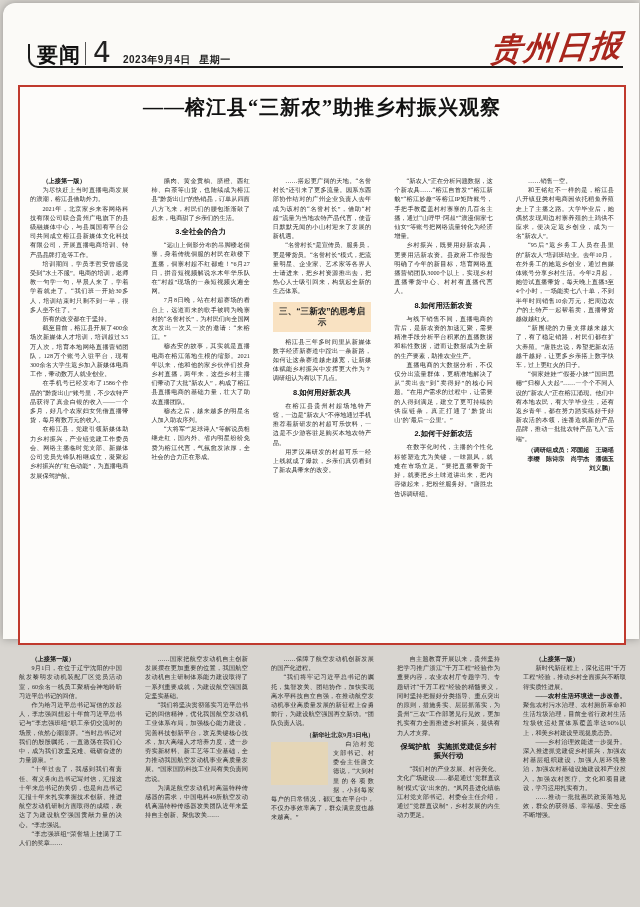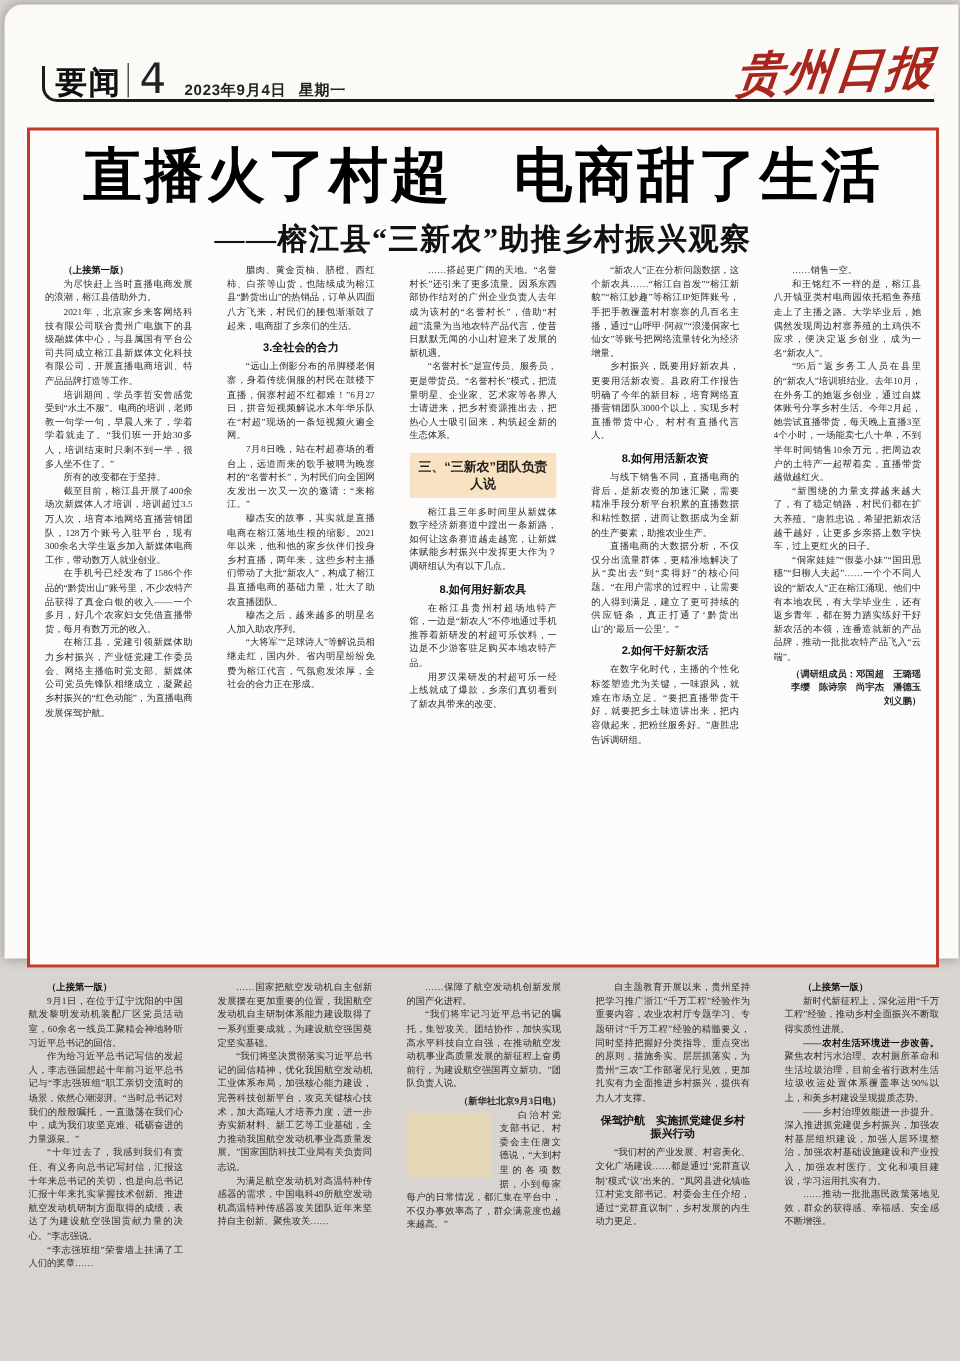--- a/index.html
+++ b/index.html
@@ -38,21 +38,20 @@
   <div class="sec-label">要闻</div>
   <div class="sec-divider"></div>
   <div class="page-num">4</div>
   <div class="hdr-date">
     <span>2023年9月4日</span>
     <span style="margin-left:5px;">星期一</span>
   </div>
   <div class="masthead">贵州日报</div>
 
   <div class="main-box">
-    <h1 class="headline">直播火了村超　电商甜了生活</h1>
     <h2 class="subheadline">——榕江县“三新农”助推乡村振兴观察</h2>
     <div class="cols cols-top" id="topCols">
         <div class="col">
           <p class="para"><b>（上接第一版）</b></p>
           <p class="para">为尽快赶上当时直播电商发展的浪潮，榕江县借助外力。</p>
           <p class="para">2021年，北京家乡来客网络科技有限公司联合贵州广电旗下的县级融媒体中心，与县属国有平台公司共同成立榕江县新媒体文化科技有限公司，开展直播电商培训、特产品品牌打造等工作。</p>
           <p class="para">培训期间，学员李哲安曾感觉受到“水土不服”。电商的培训，老师教一句学一句，早晨人来了，学着学着就走了。“我们班一开始30多人，培训结束时只剩不到一半，很多人坐不住了。”</p>
           <p class="para">所有的改变都在于坚持。</p>
           <p class="para">截至目前，榕江县开展了400余场次新媒体人才培训，培训超过3.5万人次，培育本地网络直播营销团队，128万个账号入驻平台，现有300余名大学生返乡加入新媒体电商工作，带动数万人就业创业。</p>
           <p class="para">在手机号已经发布了1586个作品的“黔货出山”账号里，不少农特产品获得了真金白银的收入——一个多月，好几个农家妇女凭借直播带货，每月有数万元的收入。</p>
@@ -63,21 +62,21 @@
           <p class="col-heading">3.全社会的合力</p>
           <p class="para">“远山上倒影分布的吊脚楼老侗寨，身着传统侗服的村民在鼓楼下直播，侗寨村超不红都难！”6月27日，拼音短视频解说水木年华乐队在“村超”现场的一条短视频火遍全网。</p>
           <p class="para">7月8日晚，站在村超赛场的看台上，远道而来的歌手被聘为晚寨村的“名誉村长”，为村民们向全国网友发出一次又一次的邀请：“来榕江。”</p>
           <p class="para">穆杰安的故事，其实就是直播电商在榕江落地生根的缩影。2021年以来，他和他的家乡伙伴们投身乡村直播，两年来，这些乡村主播们带动了大批“新农人”，构成了榕江县直播电商的基础力量，壮大了助农直播团队。</p>
           <p class="para">穆杰之后，越来越多的明星名人加入助农序列。</p>
           <p class="para">“大将军”“足球诗人”等解说员相继走红，国内外、省内明星纷纷免费为榕江代言，气氛愈发浓厚，全社会的合力正在形成。</p>
         </div>
         <div class="col">
           <p class="para">……搭起更广阔的天地。“名誉村长”还引来了更多流量。因系东西部协作结对的广州企业负责人去年成为该村的“名誉村长”，借助“村超”流量为当地农特产品代言，使昔日默默无闻的小山村迎来了发展的新机遇。</p>
           <p class="para">“名誉村长”是宣传员、服务员，更是带货员。“名誉村长”模式，把流量明星、企业家、艺术家等各界人士请进来，把乡村资源推出去，把热心人士吸引回来，构筑起全新的生态体系。</p>
-          <p class="bar-heading">三、“三新农”团队负责人说</p>
+          <p class="bar-heading">三、“三新农”的思考启示</p>
           <p class="para">榕江县三年多时间里从新媒体数字经济新赛道中蹚出一条新路，如何让这条赛道越走越宽，让新媒体赋能乡村振兴中发挥更大作为？调研组认为有以下几点。</p>
           <p class="col-heading">8.如何用好新农具</p>
           <p class="para">在榕江县贵州村超场地特产馆，一边是“新农人”不停地通过手机推荐着新研发的村超可乐饮料，一边是不少游客驻足购买本地农特产品。</p>
           <p class="para">用罗汉果研发的村超可乐一经上线就成了爆款，乡亲们真切看到了新农具带来的改变。</p>
         </div>
         <div class="col">
           <p class="para">“新农人”正在分析问题数据，这个新农具……“榕江自首发”“榕江新貌”“榕江妙趣”等榕江IP矩阵账号，手把手教覆盖村村寨寨的几百名主播，通过“山呼甲·阿叔”“浪漫侗家七仙女”等账号把网络流量转化为经济增量。</p>
           <p class="para">乡村振兴，既要用好新农具，更要用活新农资。县政府工作报告明确了今年的新目标，培育网络直播营销团队3000个以上，实现乡村直播带货中心、村村有直播代言人。</p>
           <p class="col-heading">8.如何用活新农资</p>
           <p class="para">与线下销售不同，直播电商的背后，是新农资的加速汇聚，需要精准手段分析平台积累的直播数据和粘性数据，进而让数据成为全新的生产要素，助推农业生产。</p>

